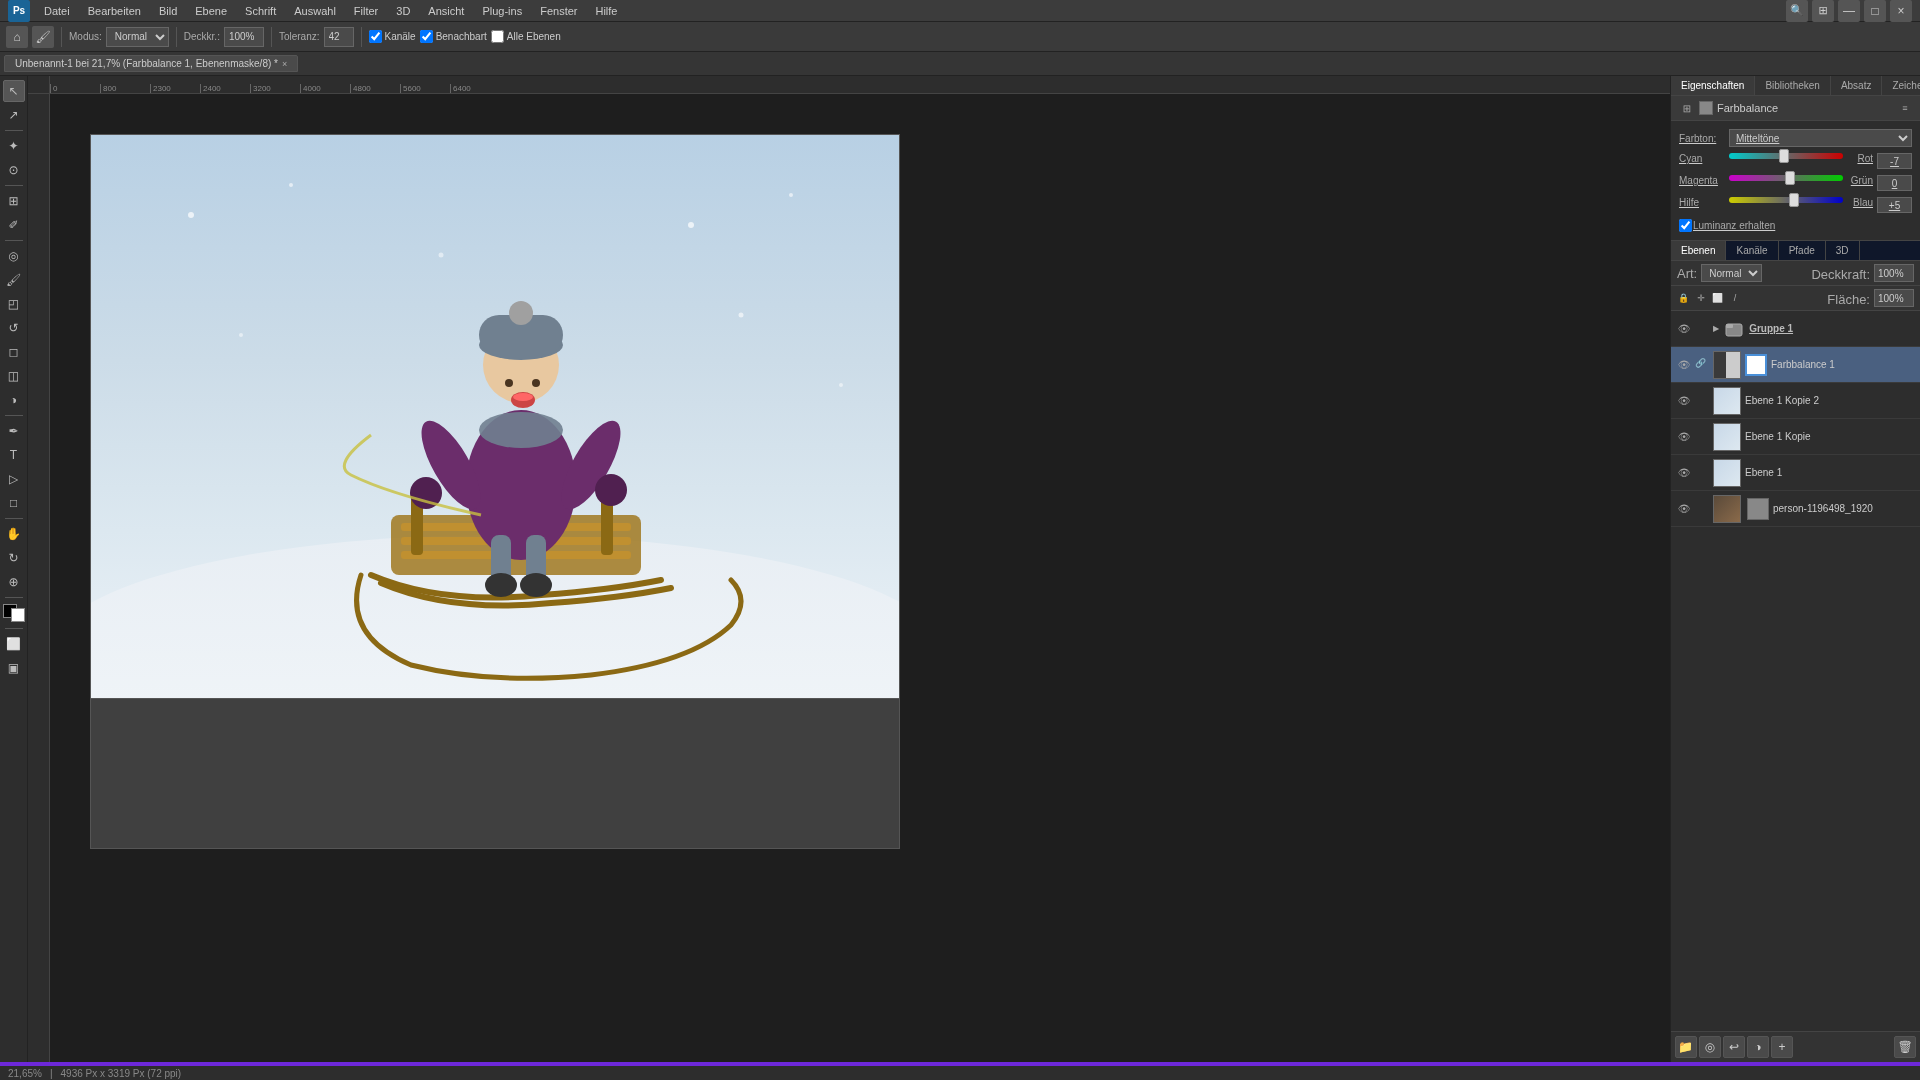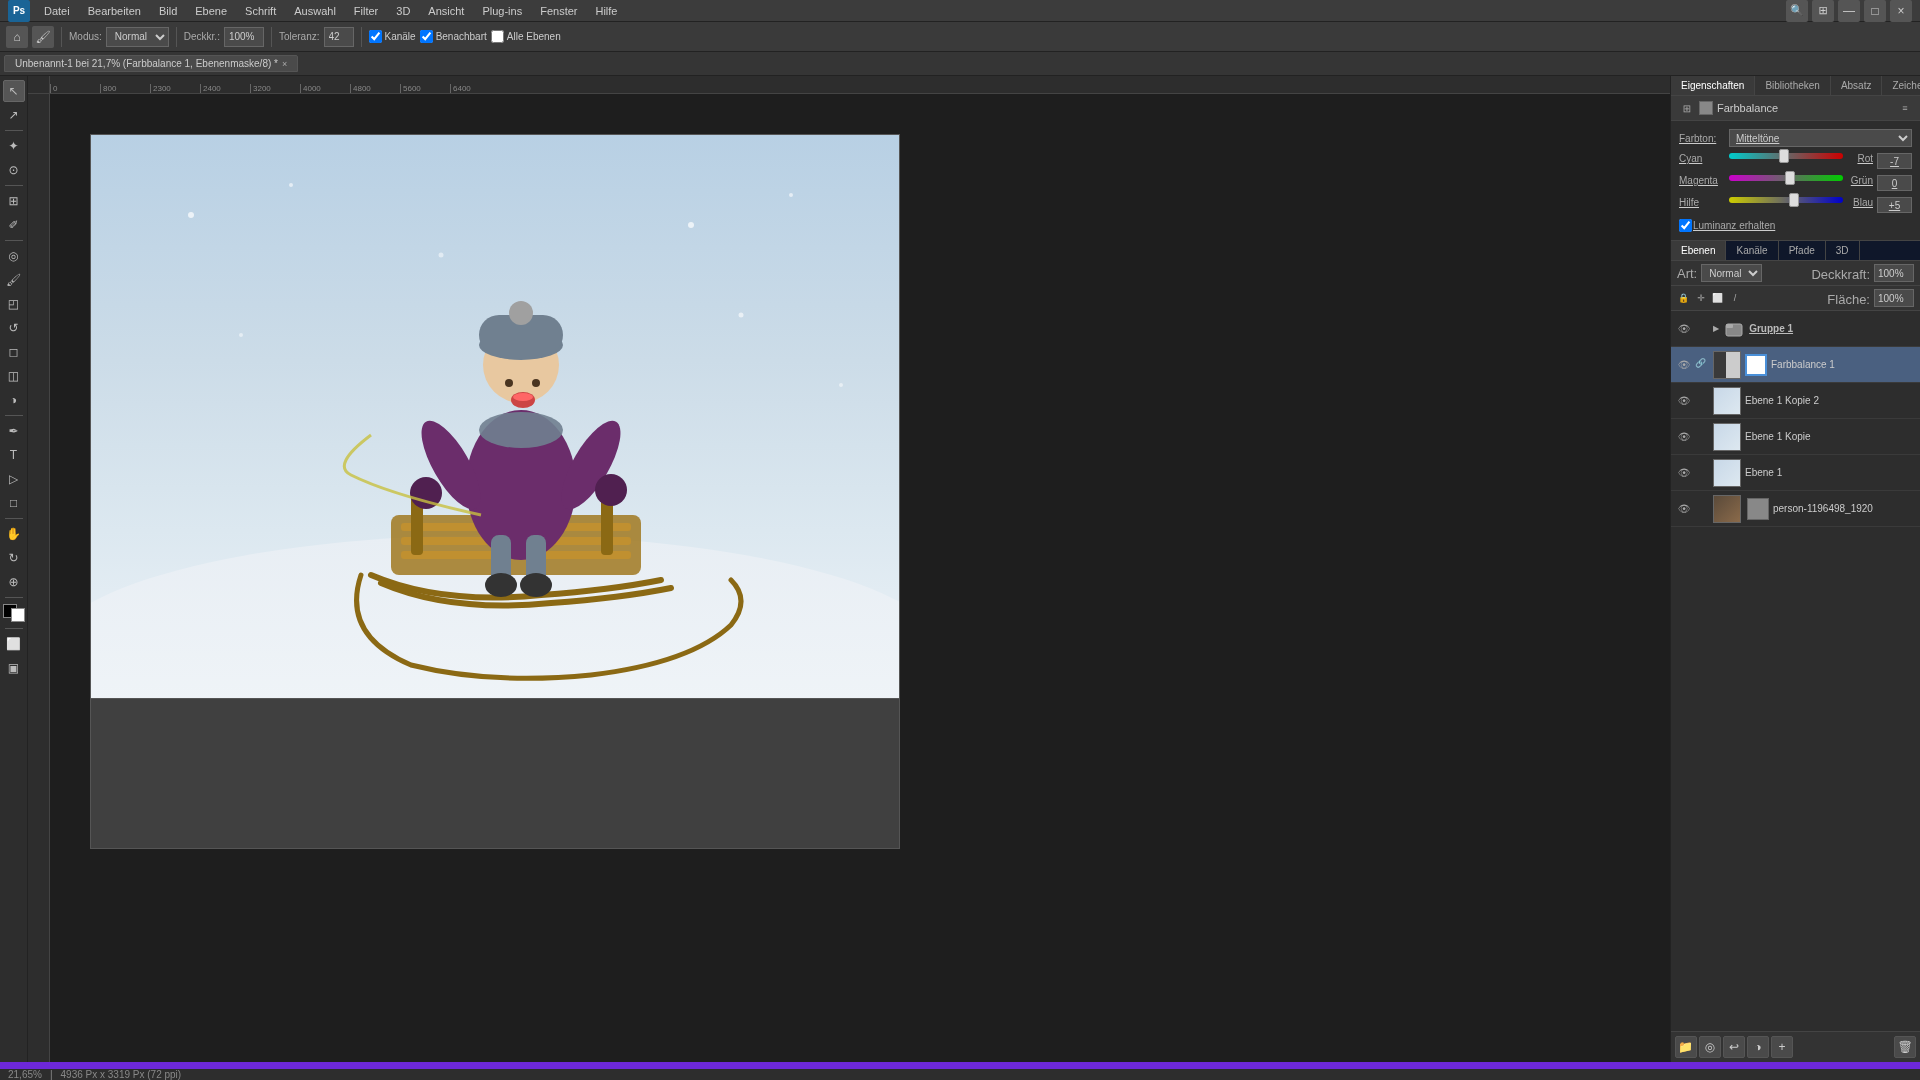--- a/index.html
+++ b/index.html
@@ -91,21 +91,21 @@
     .layer-item.selected { background: #4a6080; }
     .layer-vis { width: 14px; height: 14px; display: flex; align-items: center; justify-content: center; color: #aaa; font-size: 10px; cursor: pointer; }
     .layer-link { width: 14px; height: 14px; color: #666; font-size: 9px; cursor: pointer; }
     .layer-thumb { width: 28px; height: 28px; background: #555; border: 1px solid #666; flex-shrink: 0; }
     .layer-mask-thumb { width: 22px; height: 22px; background: #888; border: 1px solid #666; flex-shrink: 0; }
     .layer-name { font-size: 10px; color: #ccc; flex: 1; }
     .layers-footer { display: flex; align-items: center; padding: 4px; gap: 2px; background: #333; border-top: 1px solid #444; }
     .layers-footer-btn { width: 22px; height: 22px; background: #4a4a4a; border: 1px solid #555; border-radius: 2px; display: flex; align-items: center; justify-content: center; font-size: 12px; color: #ccc; cursor: pointer; }
 
     
-    .status-bar { height: 18px; background: #2d2d2d; border-top: 7px solid #6d28d9; display: flex; align-items: center; padding: 0 8px; gap: 8px; font-size: 10px; color: #888; flex-shrink: 0; }
+    .status-bar { height: 18px; background: #2d2d2d; border-top: 4px solid #6d28d9; display: flex; align-items: center; padding: 0 8px; gap: 8px; font-size: 10px; color: #888; flex-shrink: 0; }
 
     
     .ruler-ticks { display: flex; align-items: flex-end; height: 100%; gap: 0; }
     .tick { width: 50px; border-left: 1px solid #666; font-size: 8px; color: #888; padding-left: 2px; }
     .layer-cb-ebene2 { background: linear-gradient(135deg, #c8d8e8, #dde8f0); }
     .layer-cb-ebene1kopie { background: linear-gradient(135deg, #c8d8e8, #dde8f0); }
     .layer-cb-ebene1 { background: linear-gradient(135deg, #c8d8e8, #dde8f0); }
     .layer-cb-person { width: 28px; height: 28px; background: linear-gradient(135deg, #5a4a3a, #8a6a4a); border: 1px solid #666; }
 
     .gruppe-label { color: #bbb; font-size: 10px; font-weight: bold; text-decoration: underline; }

